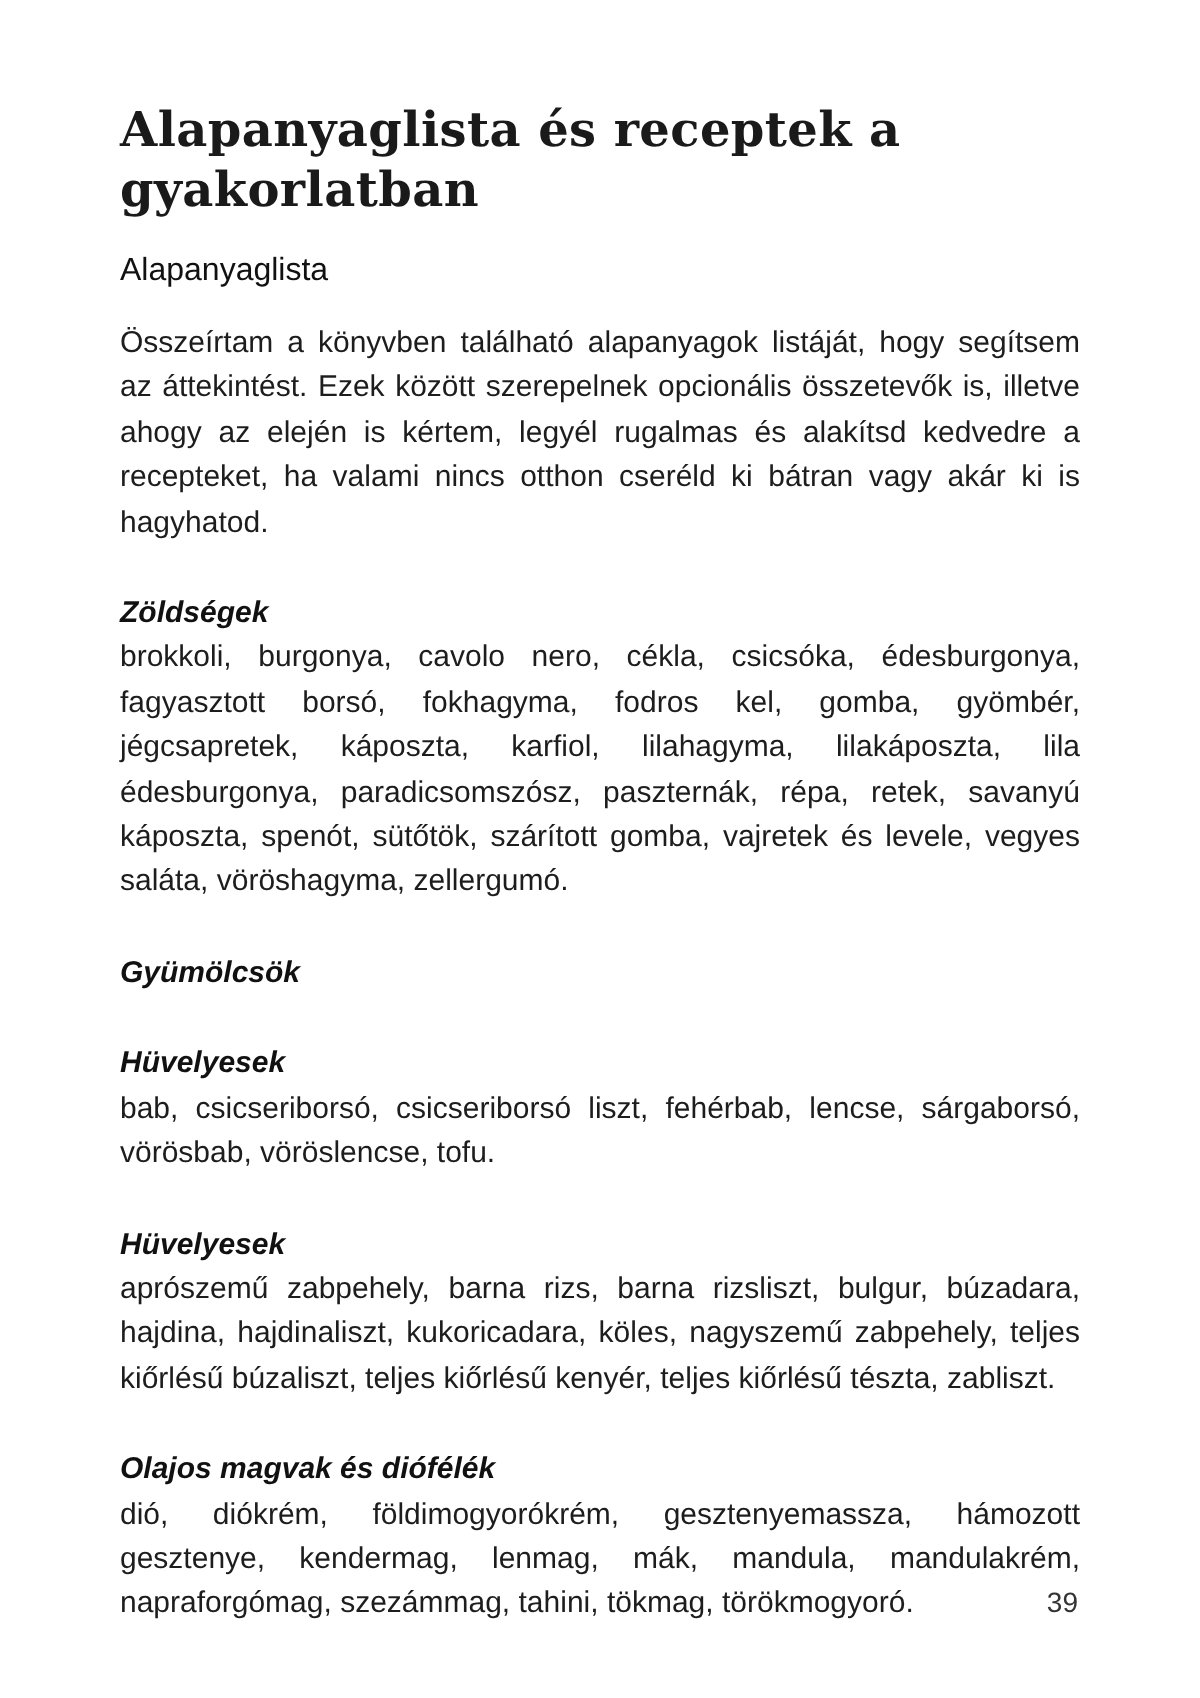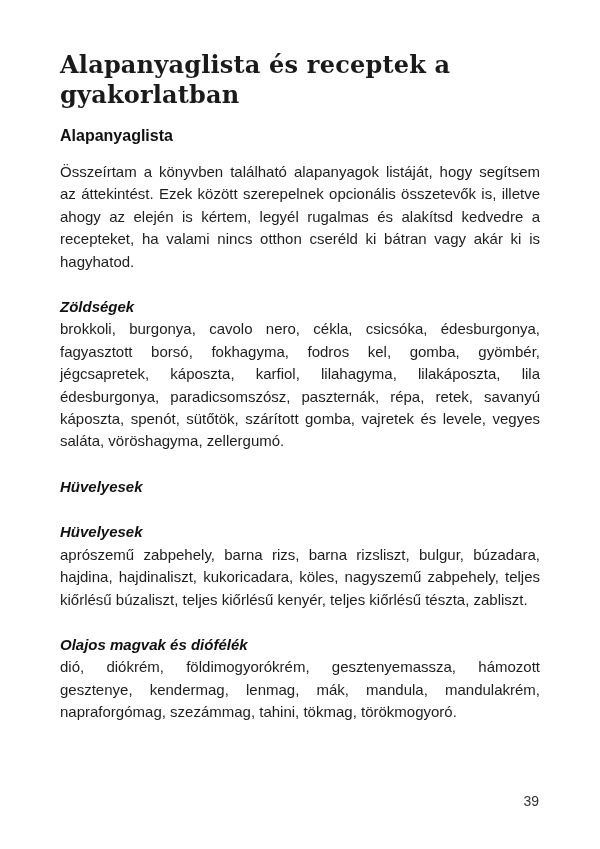--- a/index.html
+++ b/index.html
@@ -24,21 +24,21 @@
     font-family: "DejaVu Serif", "Liberation Serif", serif;
     font-weight: 600;
     font-size: 24px;
     line-height: 1.25;
     letter-spacing: 0.2px;
     color: #1a1a1a;
     margin: 0 0 0 0;
   }
   .doc-subtitle {
     font-size: 16px;
-    font-weight: 700;
+    font-weight: 400;
     color: #111111;
     margin-top: 17px;
   }
   .intro {
     font-size: 15px;
     line-height: 22.4px;
     text-align: justify;
     margin-top: 16px;
     color: #1d1d1d;
   }
@@ -77,24 +77,26 @@
     <div class="doc-subtitle">Alapanyaglista</div>
 
     <p class="intro">Összeírtam a könyvben található alapanyagok listáját, hogy segítsem az áttekintést. Ezek között szerepelnek opcionális összetevők is, illetve ahogy az elején is kértem, legyél rugalmas és alakítsd kedvedre a recepteket, ha valami nincs otthon cseréld ki bátran vagy akár ki is hagyhatod.</p>
 
     <div class="section">
       <div class="section-heading">Zöldségek</div>
       <div class="section-body">brokkoli, burgonya, cavolo nero, cékla, csicsóka, édesburgonya, fagyasztott borsó, fokhagyma, fodros kel, gomba, gyömbér, jégcsapretek, káposzta, karfiol, lilahagyma, lilakáposzta, lila édesburgonya, paradicsomszósz, paszternák, répa, retek, savanyú káposzta, spenót, sütőtök, szárított gomba, vajretek és levele, vegyes saláta, vöröshagyma, zellergumó.</div>
     </div>
 
     <div class="section">
+      <div class="section-heading">Gyümölcsök</div>
     </div>
 
     <div class="section">
       <div class="section-heading">Hüvelyesek</div>
+      <div class="section-body">bab, csicseriborsó, csicseriborsó liszt, fehérbab, lencse, sárgaborsó, vörösbab, vöröslencse, tofu.</div>
     </div>
 
     <div class="section">
       <div class="section-heading">Hüvelyesek</div>
       <div class="section-body">aprószemű zabpehely, barna rizs, barna rizsliszt, bulgur, búzadara, hajdina, hajdinaliszt, kukoricadara, köles, nagyszemű zabpehely, teljes kiőrlésű búzaliszt, teljes kiőrlésű kenyér, teljes kiőrlésű tészta, zabliszt.</div>
     </div>
 
     <div class="section">
       <div class="section-heading">Olajos magvak és diófélék</div>
       <div class="section-body">dió, diókrém, földimogyorókrém, gesztenyemassza, hámozott gesztenye, kendermag, lenmag, mák, mandula, mandulakrém, napraforgómag, szezámmag, tahini, tökmag, törökmogyoró.</div>

